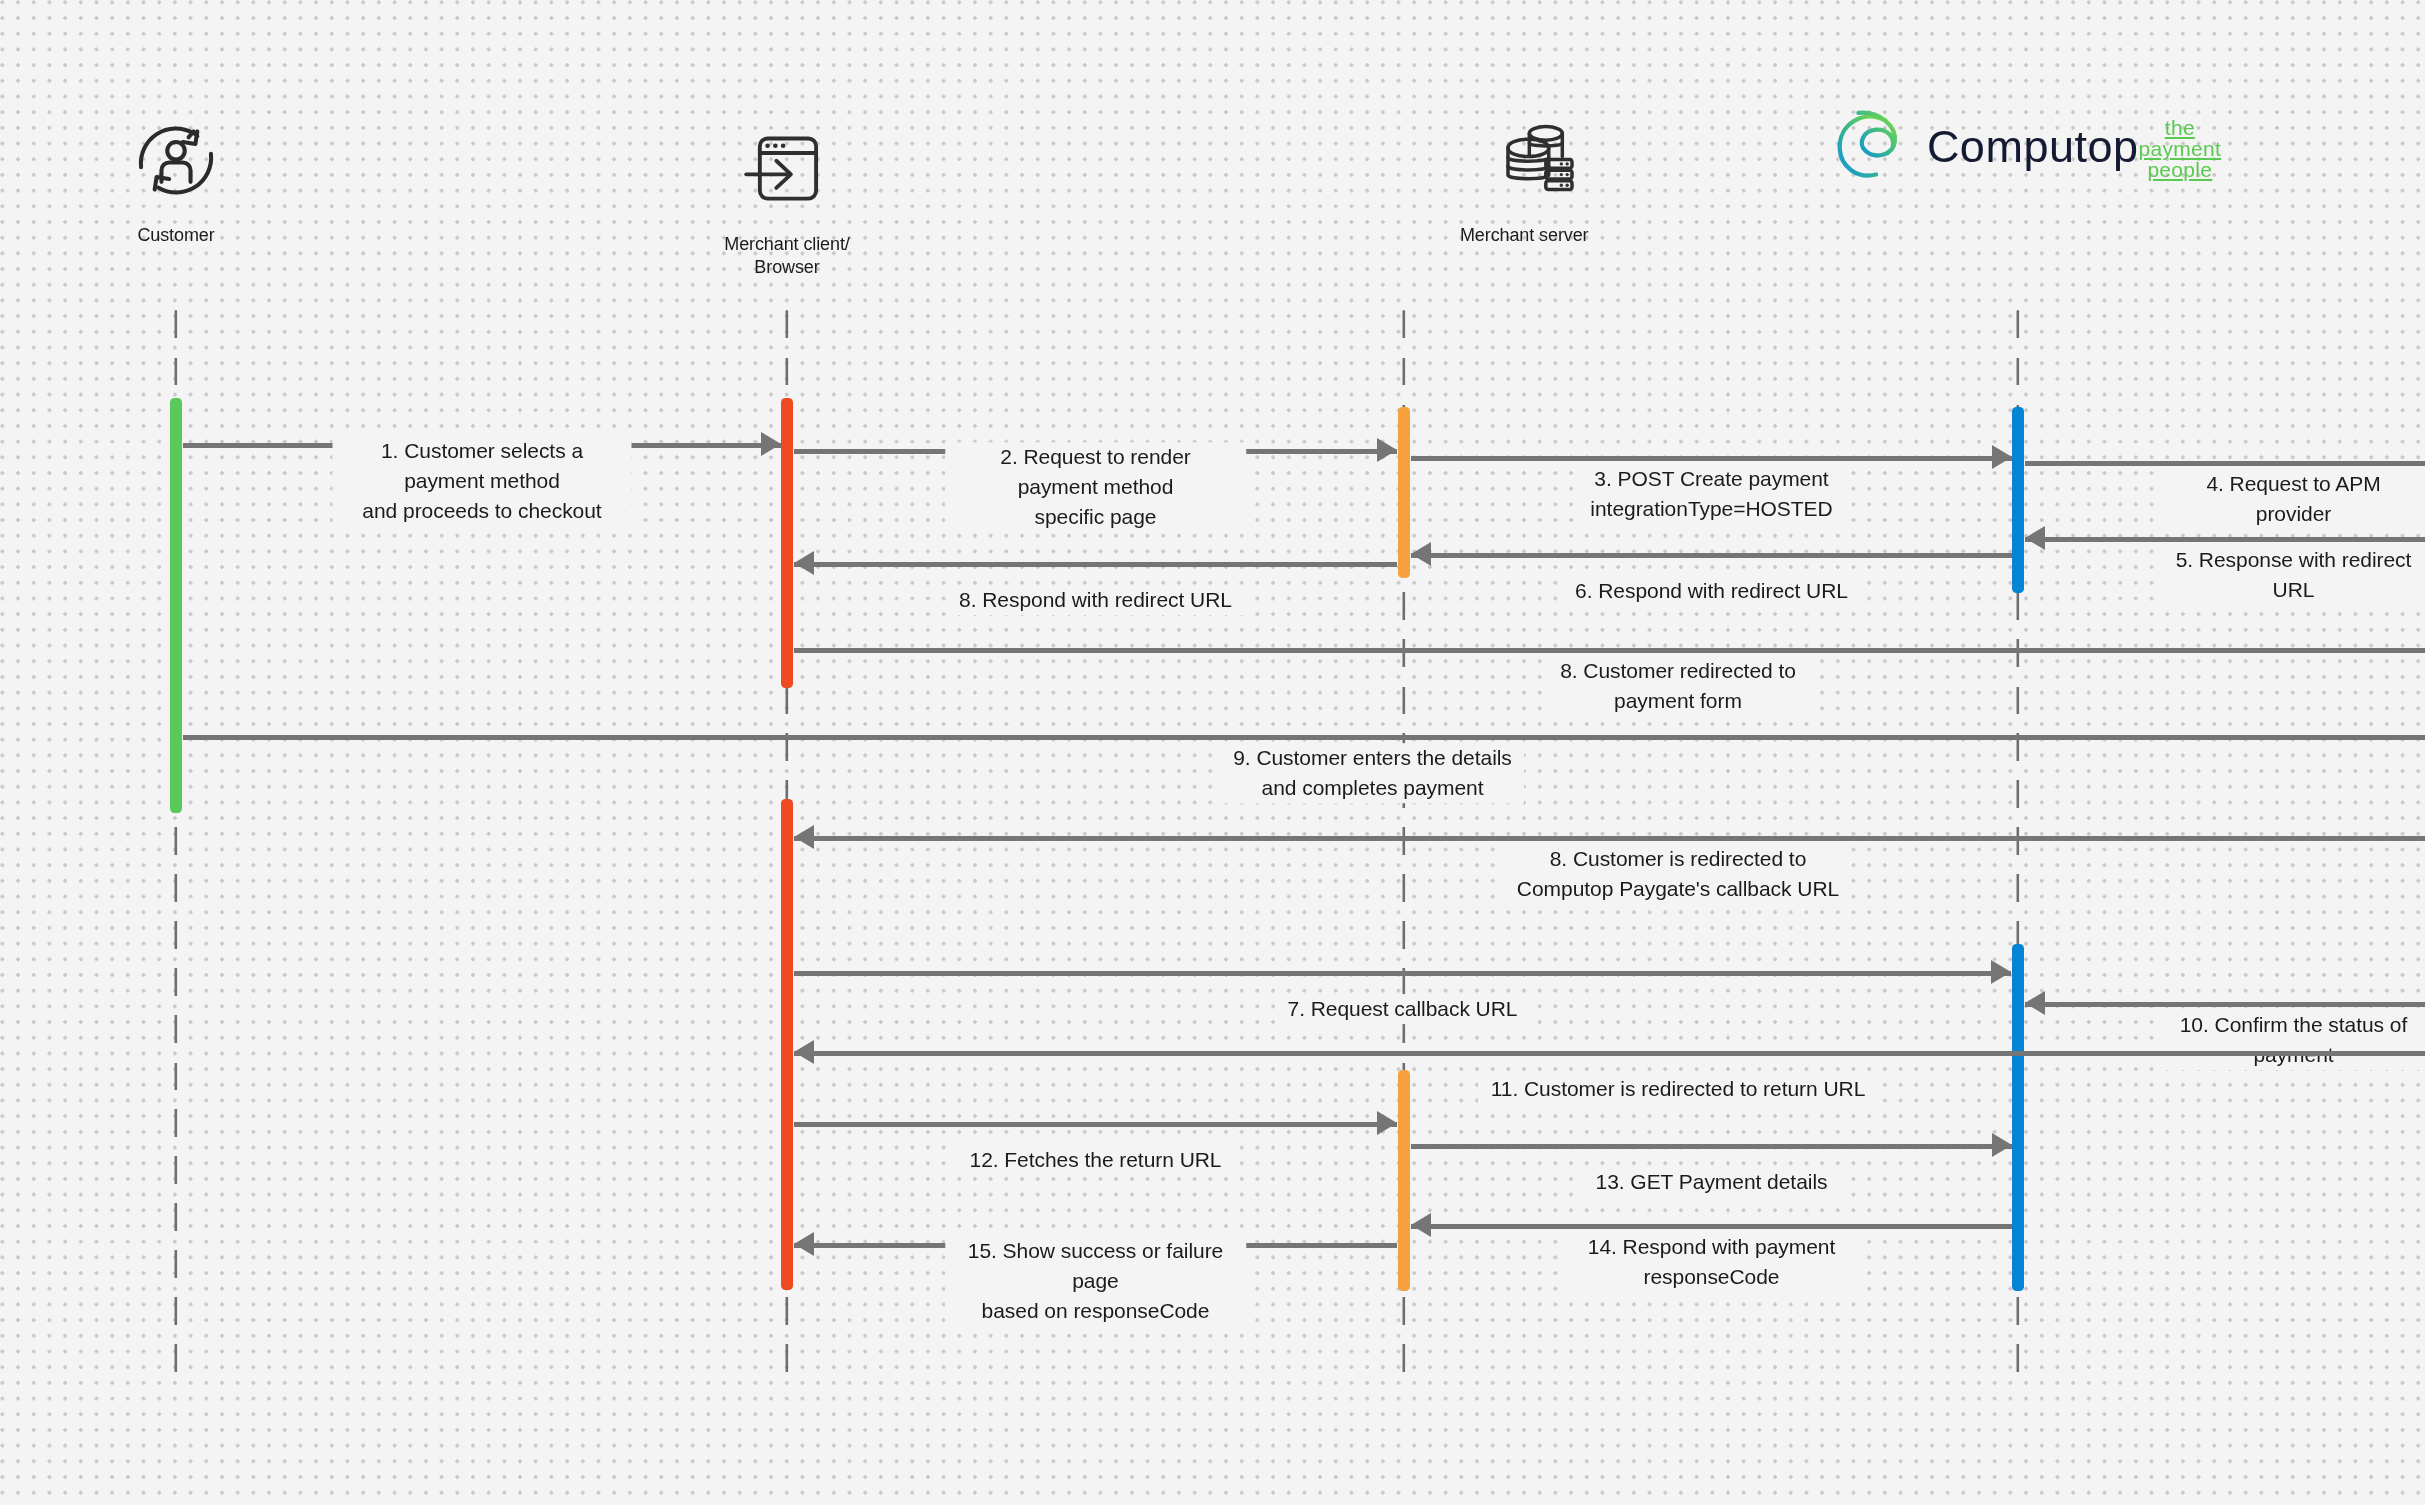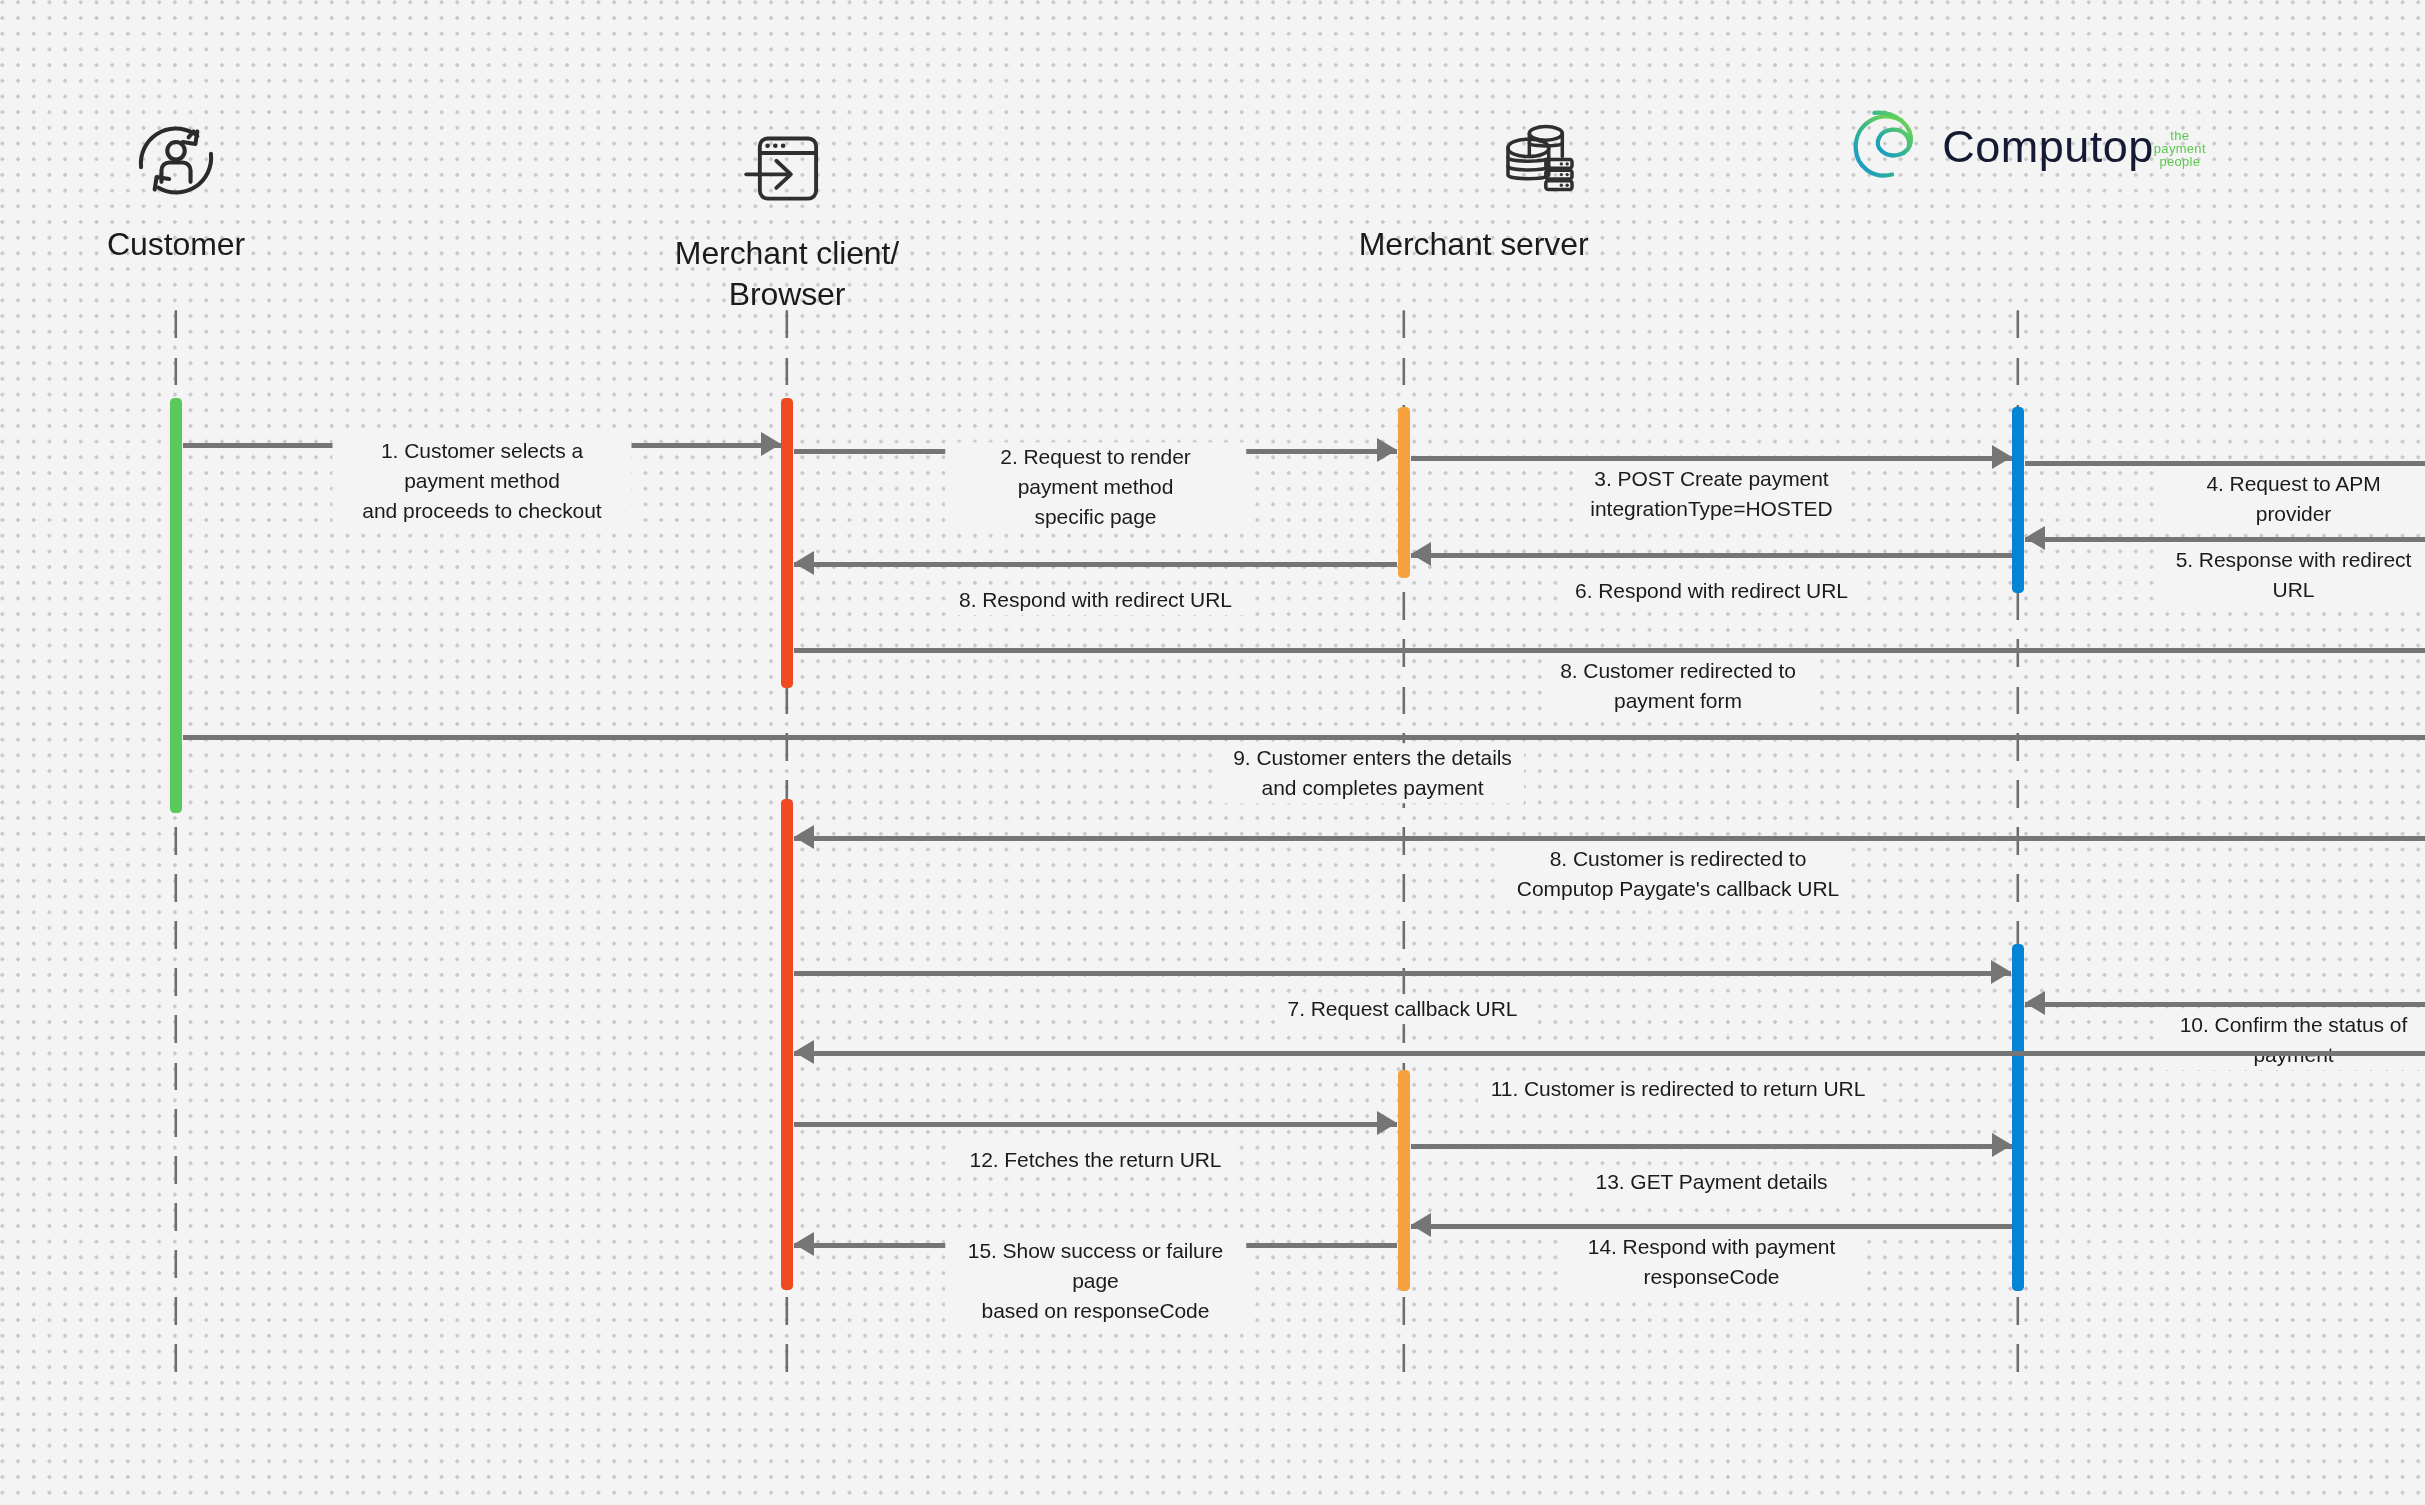--- a/index.html
+++ b/index.html
@@ -31,21 +31,21 @@
     align-items: center;
   }
   .actor-icon {
     height: 112px;
     display: flex;
     align-items: center;
     justify-content: center;
   }
   .actor-label {
     margin-top: 7.8px;
-    font-size: 32px;
+    font-size: 18px;
     color: #1b1b1b;
     line-height: 1.28;
     letter-spacing: -0.1px;
     white-space: pre-line;
   }
 
   
   .computop-wrap {
     display: flex;
     flex-direction: row;
@@ -53,24 +53,25 @@
     line-height: 1;
   }
   .computop-word {
     font-size: 45px;
     letter-spacing: 0.5px;
     color: #131a31;
     font-weight: 400;
     margin-top: 1.9px;
   }
   .computop-tag {
-    font-size: 13px;
+    font-size: 21px;
     letter-spacing: 0.3px;
     color: #5ac94f;
     margin-top: 4.9px;
+    text-decoration: underline;
   }
 
   
   .lifeline {
     position: absolute;
     width: 3.4px;
     transform: translateX(-50%);
     background-image: linear-gradient(to bottom, #6e6e6e 0, #6e6e6e 28px, transparent 28px, transparent 47px);
     background-size: 3.4px 47px;
     border-radius: 1.9px;

